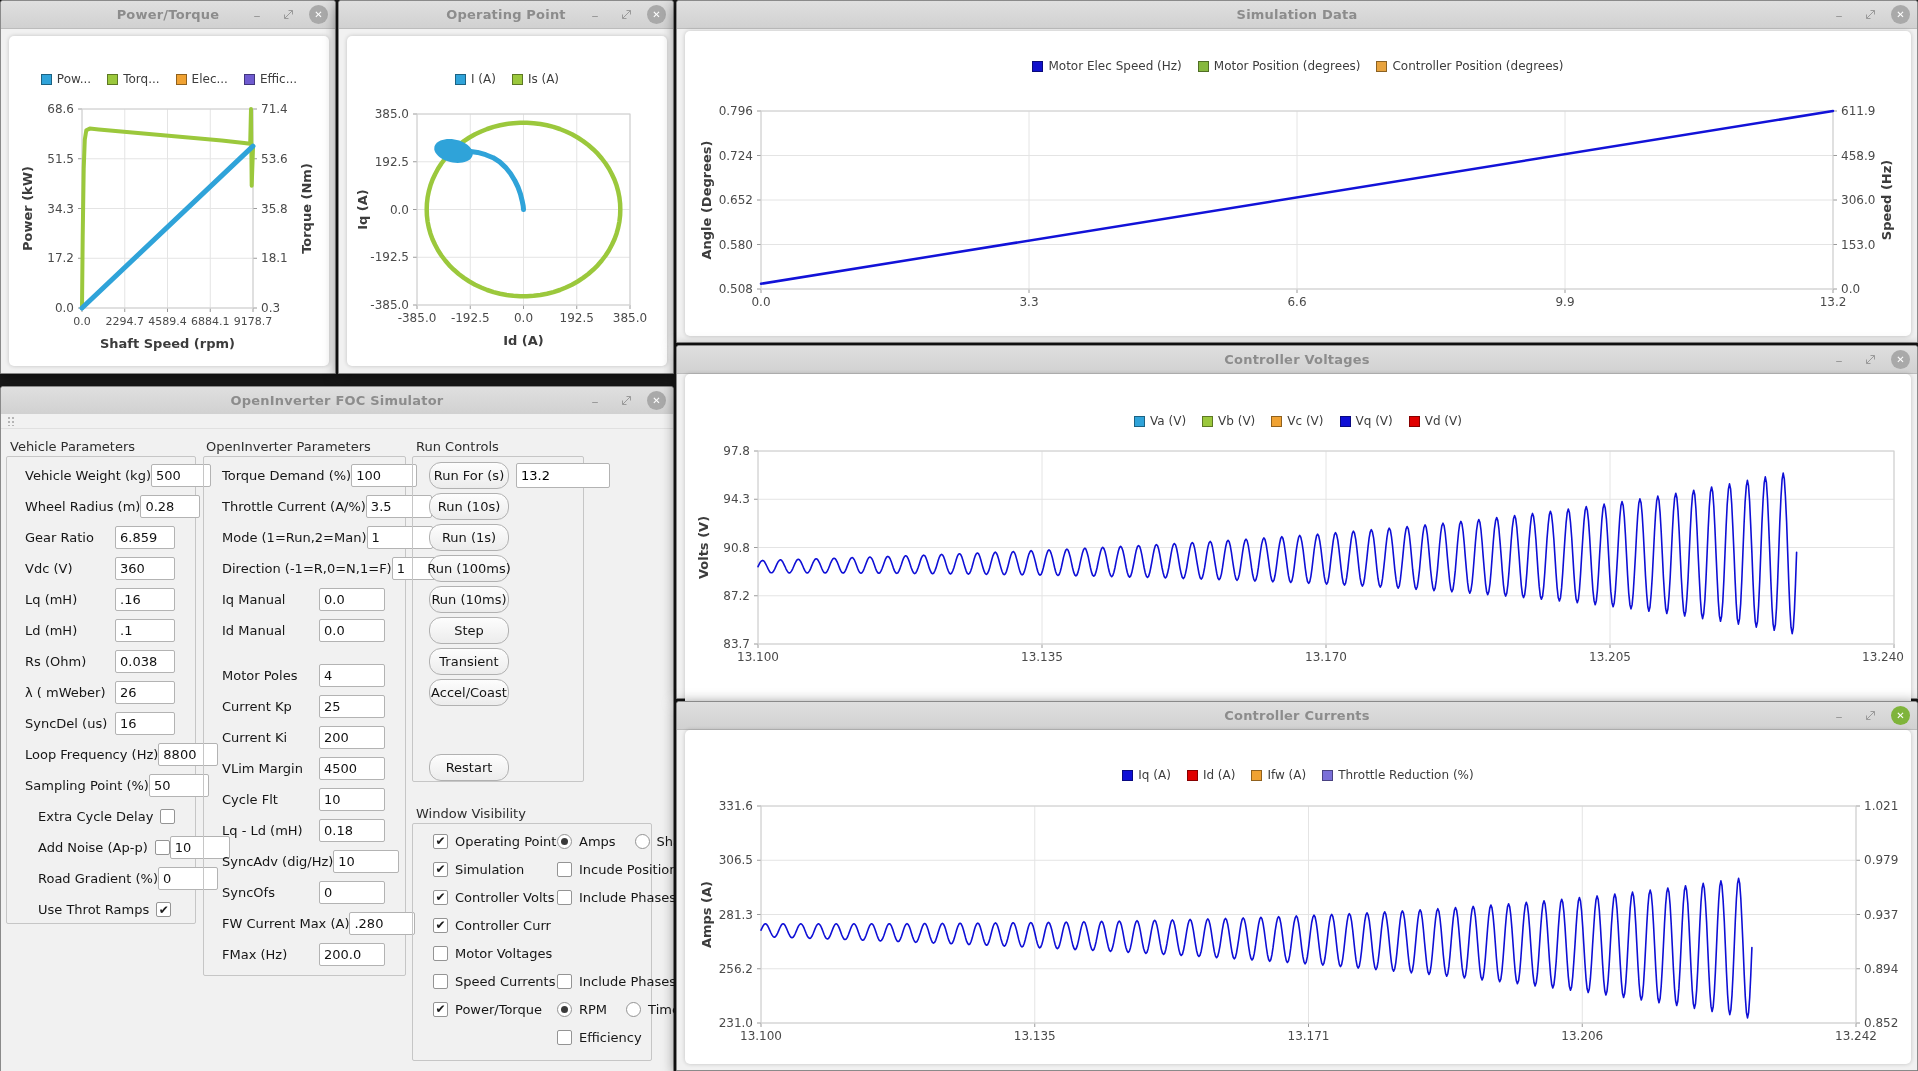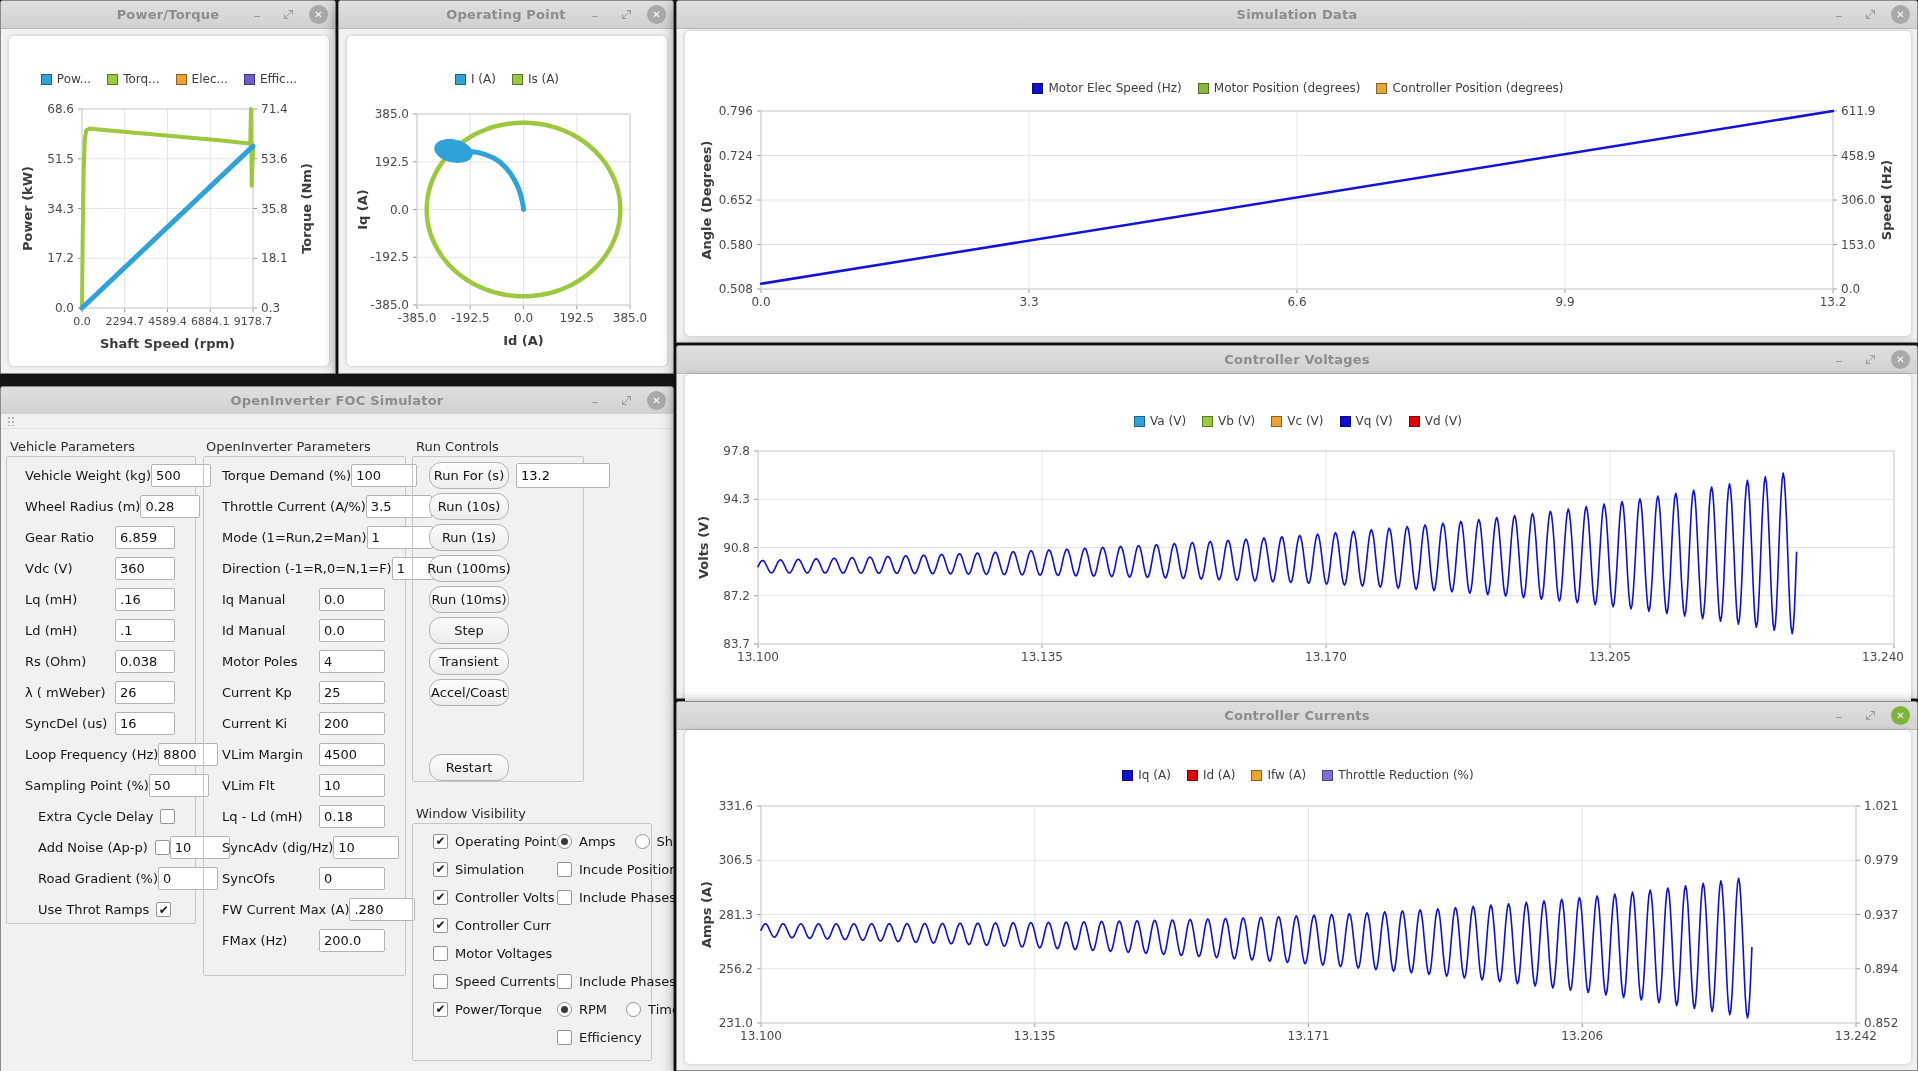--- a/index.html
+++ b/index.html
@@ -222,21 +222,21 @@
         <span class="wbtn">–</span>
         <span class="wbtn">
             <svg width="11" height="11">
               <path d="M1.5 9.5 L9.5 1.5 M5.5 1.5 h4 v4 M1.5 5.5 v4 h4" stroke="#9a9a9a" fill="none"></path>
             </svg>
           </span>
         <span class="wbtn close">✕</span>
       </span>
     </div>
     <div class="card" style="left: 8px; top: 30px; width: 1226px; height: 305px;">
-        <div class="legend" style="top: 50px;">
+        <div class="legend" style="top: 28px;">
           <span class="legenditem">
             <span class="sq" style="background: rgb(17, 17, 204);"></span>
             <span>Motor Elec Speed (Hz)</span>
           </span>
           <span class="legenditem">
             <span class="sq" style="background: rgb(134, 184, 62);"></span>
             <span>Motor Position (degrees)</span>
           </span>
           <span class="legenditem">
             <span class="sq" style="background: rgb(232, 163, 61);"></span>
@@ -393,38 +393,38 @@
           <input value="1" style="">
         </div>
         <div class="frow">
           <label>Iq Manual</label>
           <input value="0.0" style="">
         </div>
         <div class="frow">
           <label>Id Manual</label>
           <input value="0.0" style="">
         </div>
-        <div class="frow" style="margin-top: 0;">
+        <div class="frow" style="margin-top: 14px;">
           <label>Motor Poles</label>
           <input value="4" style="">
         </div>
         <div class="frow">
           <label>Current Kp</label>
           <input value="25" style="">
         </div>
         <div class="frow">
           <label>Current Ki</label>
           <input value="200" style="">
         </div>
         <div class="frow">
           <label>VLim Margin</label>
           <input value="4500" style="">
         </div>
         <div class="frow">
-          <label>VLim Flt</label>
+          <label>Cycle Flt</label>
           <input value="10" style="">
         </div>
         <div class="frow">
           <label>Lq - Ld (mH)</label>
           <input value="0.18" style="">
         </div>
         <div class="frow">
           <label>SyncAdv (dig/Hz)</label>
           <input value="10" style="">
         </div>

